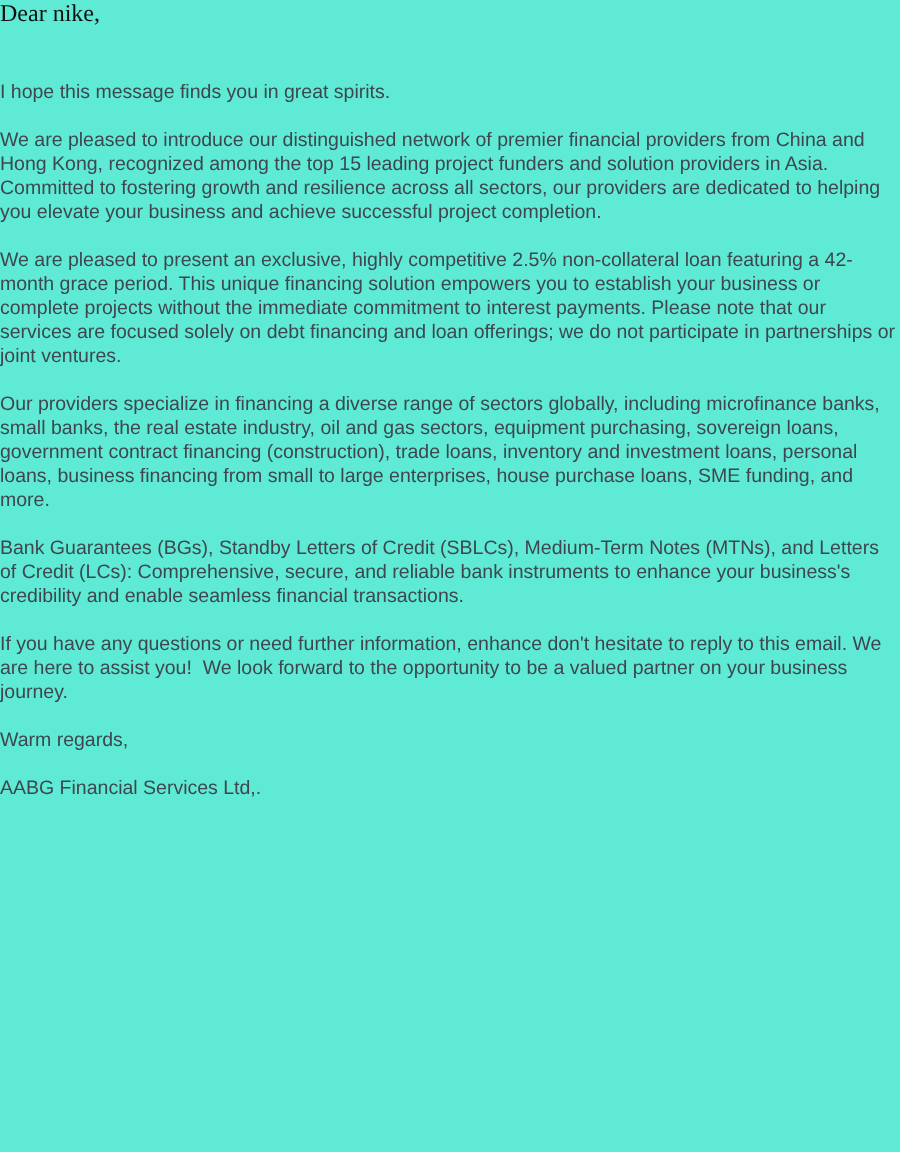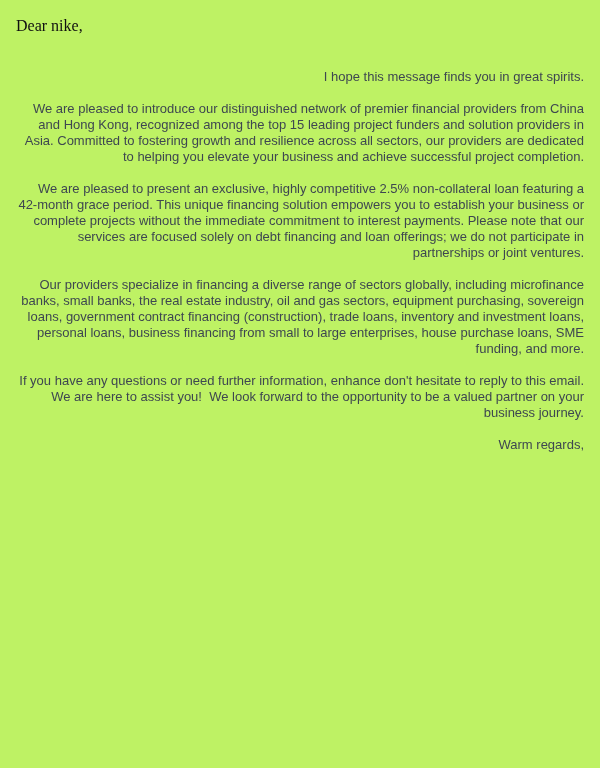--- a/index.html
+++ b/index.html
@@ -9,44 +9,42 @@
       background: #ffffff;
     }
     body {
       width: 600px;
       height: 768px;
       overflow: hidden;
     }
     .email-body {
       width: 600px;
       min-height: 768px;
-      padding: 16px;
-      background: #bef264;
+      padding: 0;
+      background: #5eead4;
       font-family: "Liberation Sans", "DejaVu Sans", sans-serif;
       font-size: 13px;
       line-height: 16px;
       color: #3e4750;
     }
     .salutation {
       font-family: "Liberation Serif", "DejaVu Serif", serif;
       font-size: 16px;
       line-height: 19px;
       color: #101010;
       margin: 0 0 34px 0;
       white-space: pre-wrap;
     }
     .para {
       margin: 0 0 16px 0;
       white-space: pre-wrap;
-      text-align: right;
     }
     .closing {
       margin: 0 0 16px 0;
       white-space: pre-wrap;
-      text-align: right;
     }
     .sig-line {
       margin: 0;
       white-space: pre-wrap;
     }
   </style>
 </head>
 <body>
 
 <div class="email-body">
@@ -54,21 +52,23 @@
   <div class="salutation">Dear nike,</div>
 
   <p class="para">I hope this message finds you in great spirits.</p>
 
   <p class="para">We are pleased to introduce our distinguished network of premier financial providers from China and Hong Kong, recognized among the top 15 leading project funders and solution providers in Asia. Committed to fostering growth and resilience across all sectors, our providers are dedicated to helping you elevate your business and achieve successful project completion.</p>
 
   <p class="para">We are pleased to present an exclusive, highly competitive 2.5% non-collateral loan featuring a 42-month grace period. This unique financing solution empowers you to establish your business or complete projects without the immediate commitment to interest payments. Please note that our services are focused solely on debt financing and loan offerings; we do not participate in partnerships or joint ventures.</p>
 
   <p class="para">Our providers specialize in financing a diverse range of sectors globally, including microfinance banks, small banks, the real estate industry, oil and gas sectors, equipment purchasing, sovereign loans, government contract financing (construction), trade loans, inventory and investment loans, personal loans, business financing from small to large enterprises, house purchase loans, SME funding, and more.</p>
 
+  <p class="para">Bank Guarantees (BGs), Standby Letters of Credit (SBLCs), Medium-Term Notes (MTNs), and Letters of Credit (LCs): Comprehensive, secure, and reliable bank instruments to enhance your business's credibility and enable seamless financial transactions.</p>
 
   <p class="para">If you have any questions or need further information, enhance don't hesitate to reply to this email. We are here to assist you!  We look forward to the opportunity to be a valued partner on your business journey.</p>
 
   <p class="closing">Warm regards,</p>
 
   <div class="signature">
+    <div class="sig-line">AABG Financial Services Ltd,.</div>
   </div>
 
 </div>
 
 </body></html>

